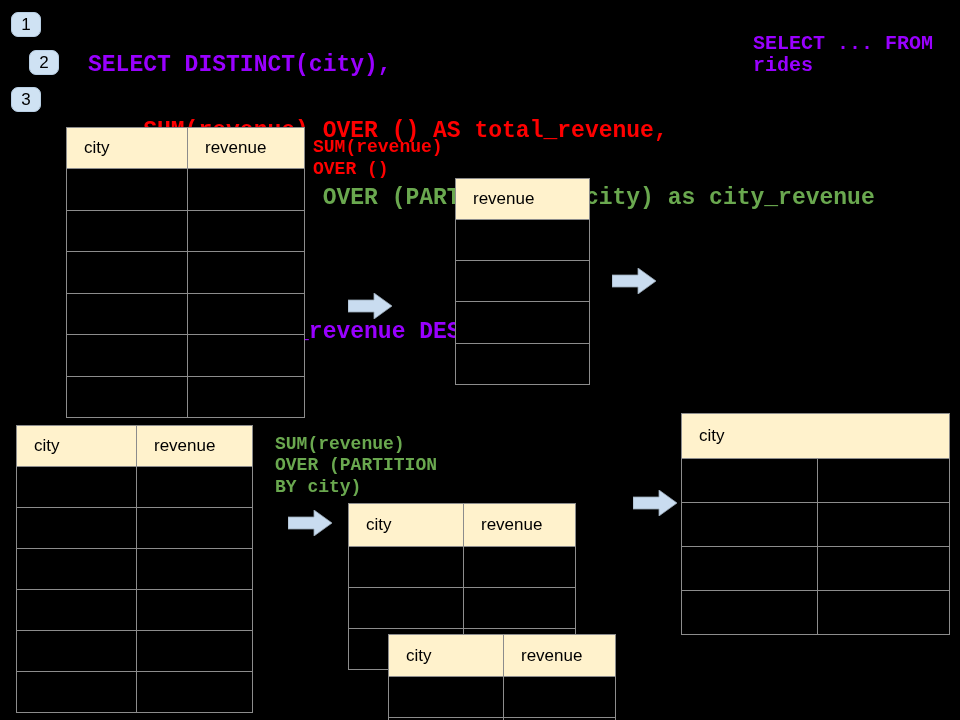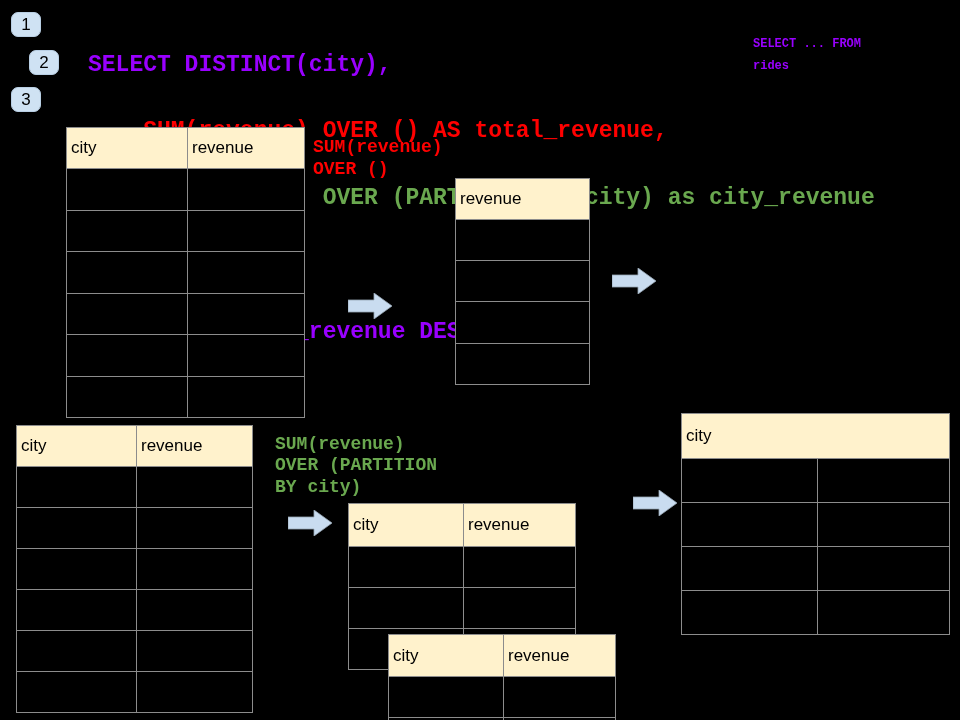--- a/index.html
+++ b/index.html
@@ -24,21 +24,21 @@
   }
 
   
   .code {
     position: absolute;
     font-family: "Liberation Mono", monospace;
     font-weight: bold;
     white-space: pre;
   }
   .main-code { left: 88px; top: 9px; font-size: 23px; line-height: 22.3px; }
-  .side-code { left: 753px; top: 33px; font-size: 12px; line-height: 22px; color: #9900ff; }
+  .side-code { left: 753px; top: 33px; font-size: 20px; line-height: 22px; color: #9900ff; }
   .c-purple { color: #9900ff; }
   .c-red    { color: #ff0000; }
   .c-green  { color: #6aa84f; }
   .label-red {
     left: 313px; top: 137px; font-size: 18px; line-height: 21.5px; color: #ff0000;
   }
   .label-green {
     left: 275px; top: 434px; font-size: 18px; line-height: 21.3px; color: #6aa84f;
   }
 
@@ -54,21 +54,21 @@
     height: var(--hh);
   }
   .trow.body-row {
     height: var(--rh);
     border-top: 1px solid #8c8c8c;
     box-sizing: border-box;
   }
   .tcell {
     box-sizing: border-box;
     display: flex; align-items: center;
-    padding-left: 4px;
+    padding-left: 17px;
     font-size: 17px; color: #000;
     overflow: hidden;
   }
   .tcell + .tcell { border-left: 1px solid #8c8c8c; }
   .body-row .tcell { background: #000; }
 
   
   .arrow { position: absolute; width: 44px; height: 26px; }
   .arrow svg { display: block; }
 </style>

